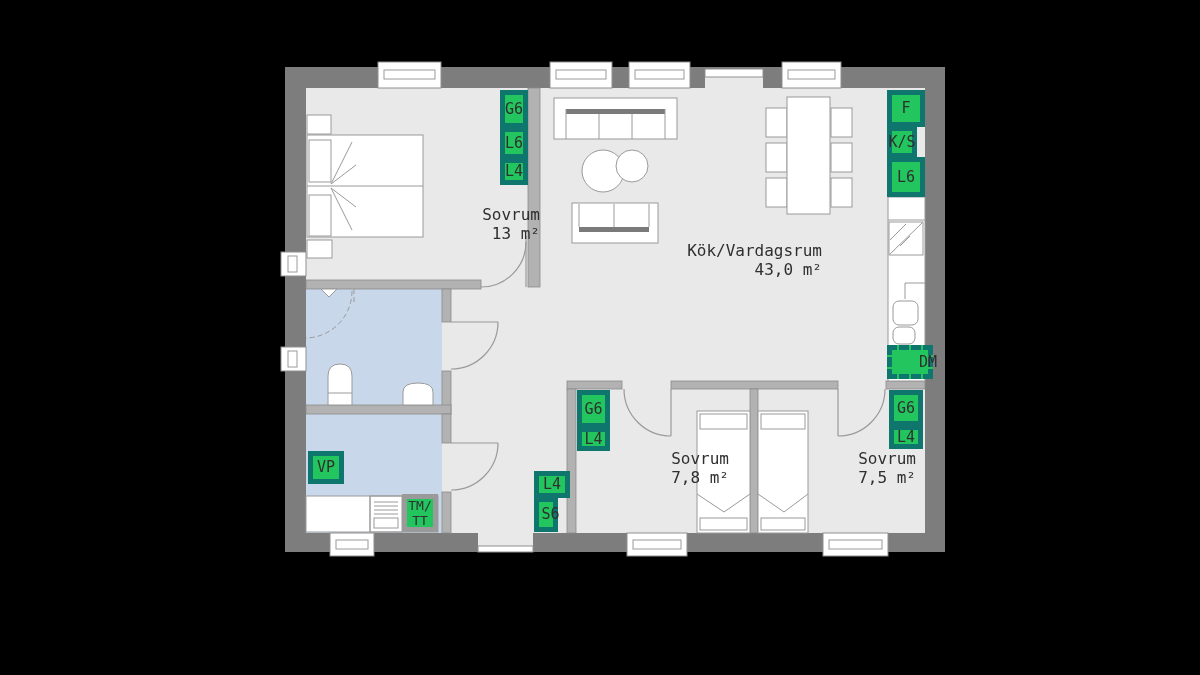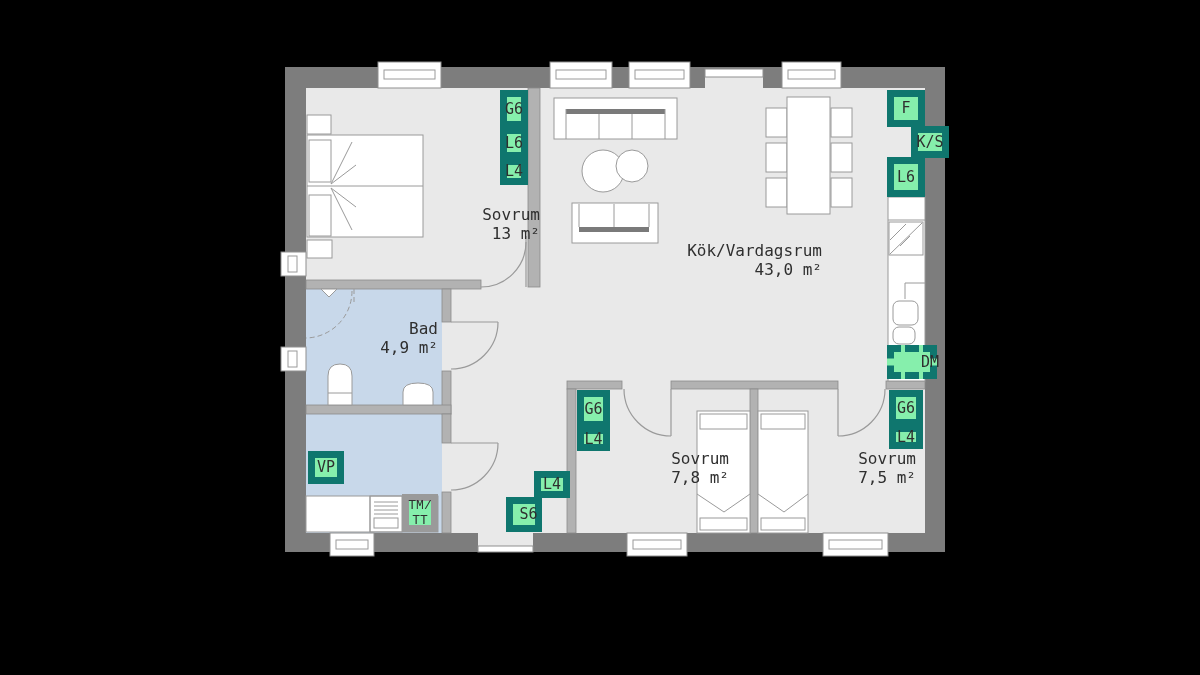--- a/index.html
+++ b/index.html
@@ -20,26 +20,26 @@
   .wn  { fill:#ffffff; stroke:#8f8f8f; stroke-width:1; }
   .wni { fill:none; stroke:#9a9a9a; stroke-width:1; }
   .fu  { fill:#ffffff; stroke: var(--furniture_line); stroke-width:1; }
   .ln  { stroke: var(--furniture_line); stroke-width:1; fill:none; }
   .db  { fill: var(--sofa_back); }
   .door{ stroke:#9a9a9a; stroke-width:1.2; fill:none; }
   .dash{ stroke-dasharray:5 3; }
 
   .box {
     position:absolute; box-sizing:border-box;
-    background:#86efac; border:7px solid #0f766e;
+    background:#22c55e; border:5px solid #0f766e;
     display:flex; align-items:center; justify-content:center;
     font-size:15px; line-height:1; color:var(--label_text);
   }
   .box.dashed { border-style:dashed; }
-  .box.two-line { flex-direction:column; font-size:13px; line-height:15px;font-family:Liberation Mono, monospace; }
+  .box.two-line { flex-direction:column; font-size:13px; line-height:15px; }
 
   .rlabel {
     position:absolute; text-align:right;
     font-size:16px; line-height:18.5px; color:var(--label_text);
   }
 </style>
 </head>
 <body>
 
 <div id="stage">
@@ -228,51 +228,47 @@
       <path class="ln" d="M 758 494 L 784 512 L 808 494"></path>
       <rect class="ln" x="761" y="518" width="44" height="12"></rect>
     </g>
   </svg>
 
   <div class="box" style="left:500px; top:90px;  width:28px; height:38px;">G6</div>
   <div class="box" style="left:500px; top:127px; width:28px; height:32px;">L6</div>
   <div class="box" style="left:500px; top:158px; width:28px; height:27px;">L4</div>
 
   <div class="box" style="left:887px; top:90px;  width:38px; height:37px;">F</div>
-  <div class="box" style="left:911px; top:126px; width:38px; height:32px;">K/S</div>
+  <div class="box" style="left:887px; top:126px; width:30px; height:32px;">K/S</div>
   <div class="box" style="left:887px; top:157px; width:38px; height:40px;">L6</div>
   <div class="box dashed" style="left:887px; top:345px; width:38px; height:34px;padding-left:36px;">DM</div>
 
   <div class="box" style="left:577px; top:390px; width:33px; height:38px;">G6</div>
   <div class="box" style="left:577px; top:427px; width:33px; height:24px;">L4</div>
 
   <div class="box" style="left:534px; top:471px; width:36px; height:27px;">L4</div>
-  <div class="box" style="left:506px; top:497px; width:36px; height:35px;padding-left:9px;">S6</div>
+  <div class="box" style="left:534px; top:497px; width:24px; height:35px;padding-left:9px;">S6</div>
 
   <div class="box" style="left:889px; top:390px; width:34px; height:36px;">G6</div>
   <div class="box" style="left:889px; top:425px; width:34px; height:24px;">L4</div>
 
   <div class="box" style="left:308px; top:451px; width:36px; height:33px;">VP</div>
   <div class="box two-line" style="left:402px; top:494px; width:36px; height:38px; border-color:#9a9a9a;">
     <span>TM/</span>
     <span>TT</span>
   </div>
 
   <div class="rlabel" style="left:400px; top:206px; width:140px;">
     <div>Sovrum</div>
     <div>13 m²</div>
   </div>
   <div class="rlabel" style="left:642px; top:242px; width:180px;">
     <div>Kök/Vardagsrum</div>
     <div>43,0 m²</div>
   </div>
-  <div class="rlabel" style="left:338px; top:320px; width:100px;">
-    <div>Bad</div>
-    <div>4,9 m²</div>
-  </div>
   <div class="rlabel" style="left:589px; top:450px; width:140px;">
     <div>Sovrum</div>
     <div>7,8 m²</div>
   </div>
   <div class="rlabel" style="left:776px; top:450px; width:140px;">
     <div>Sovrum</div>
     <div>7,5 m²</div>
   </div>
 
 </div>

